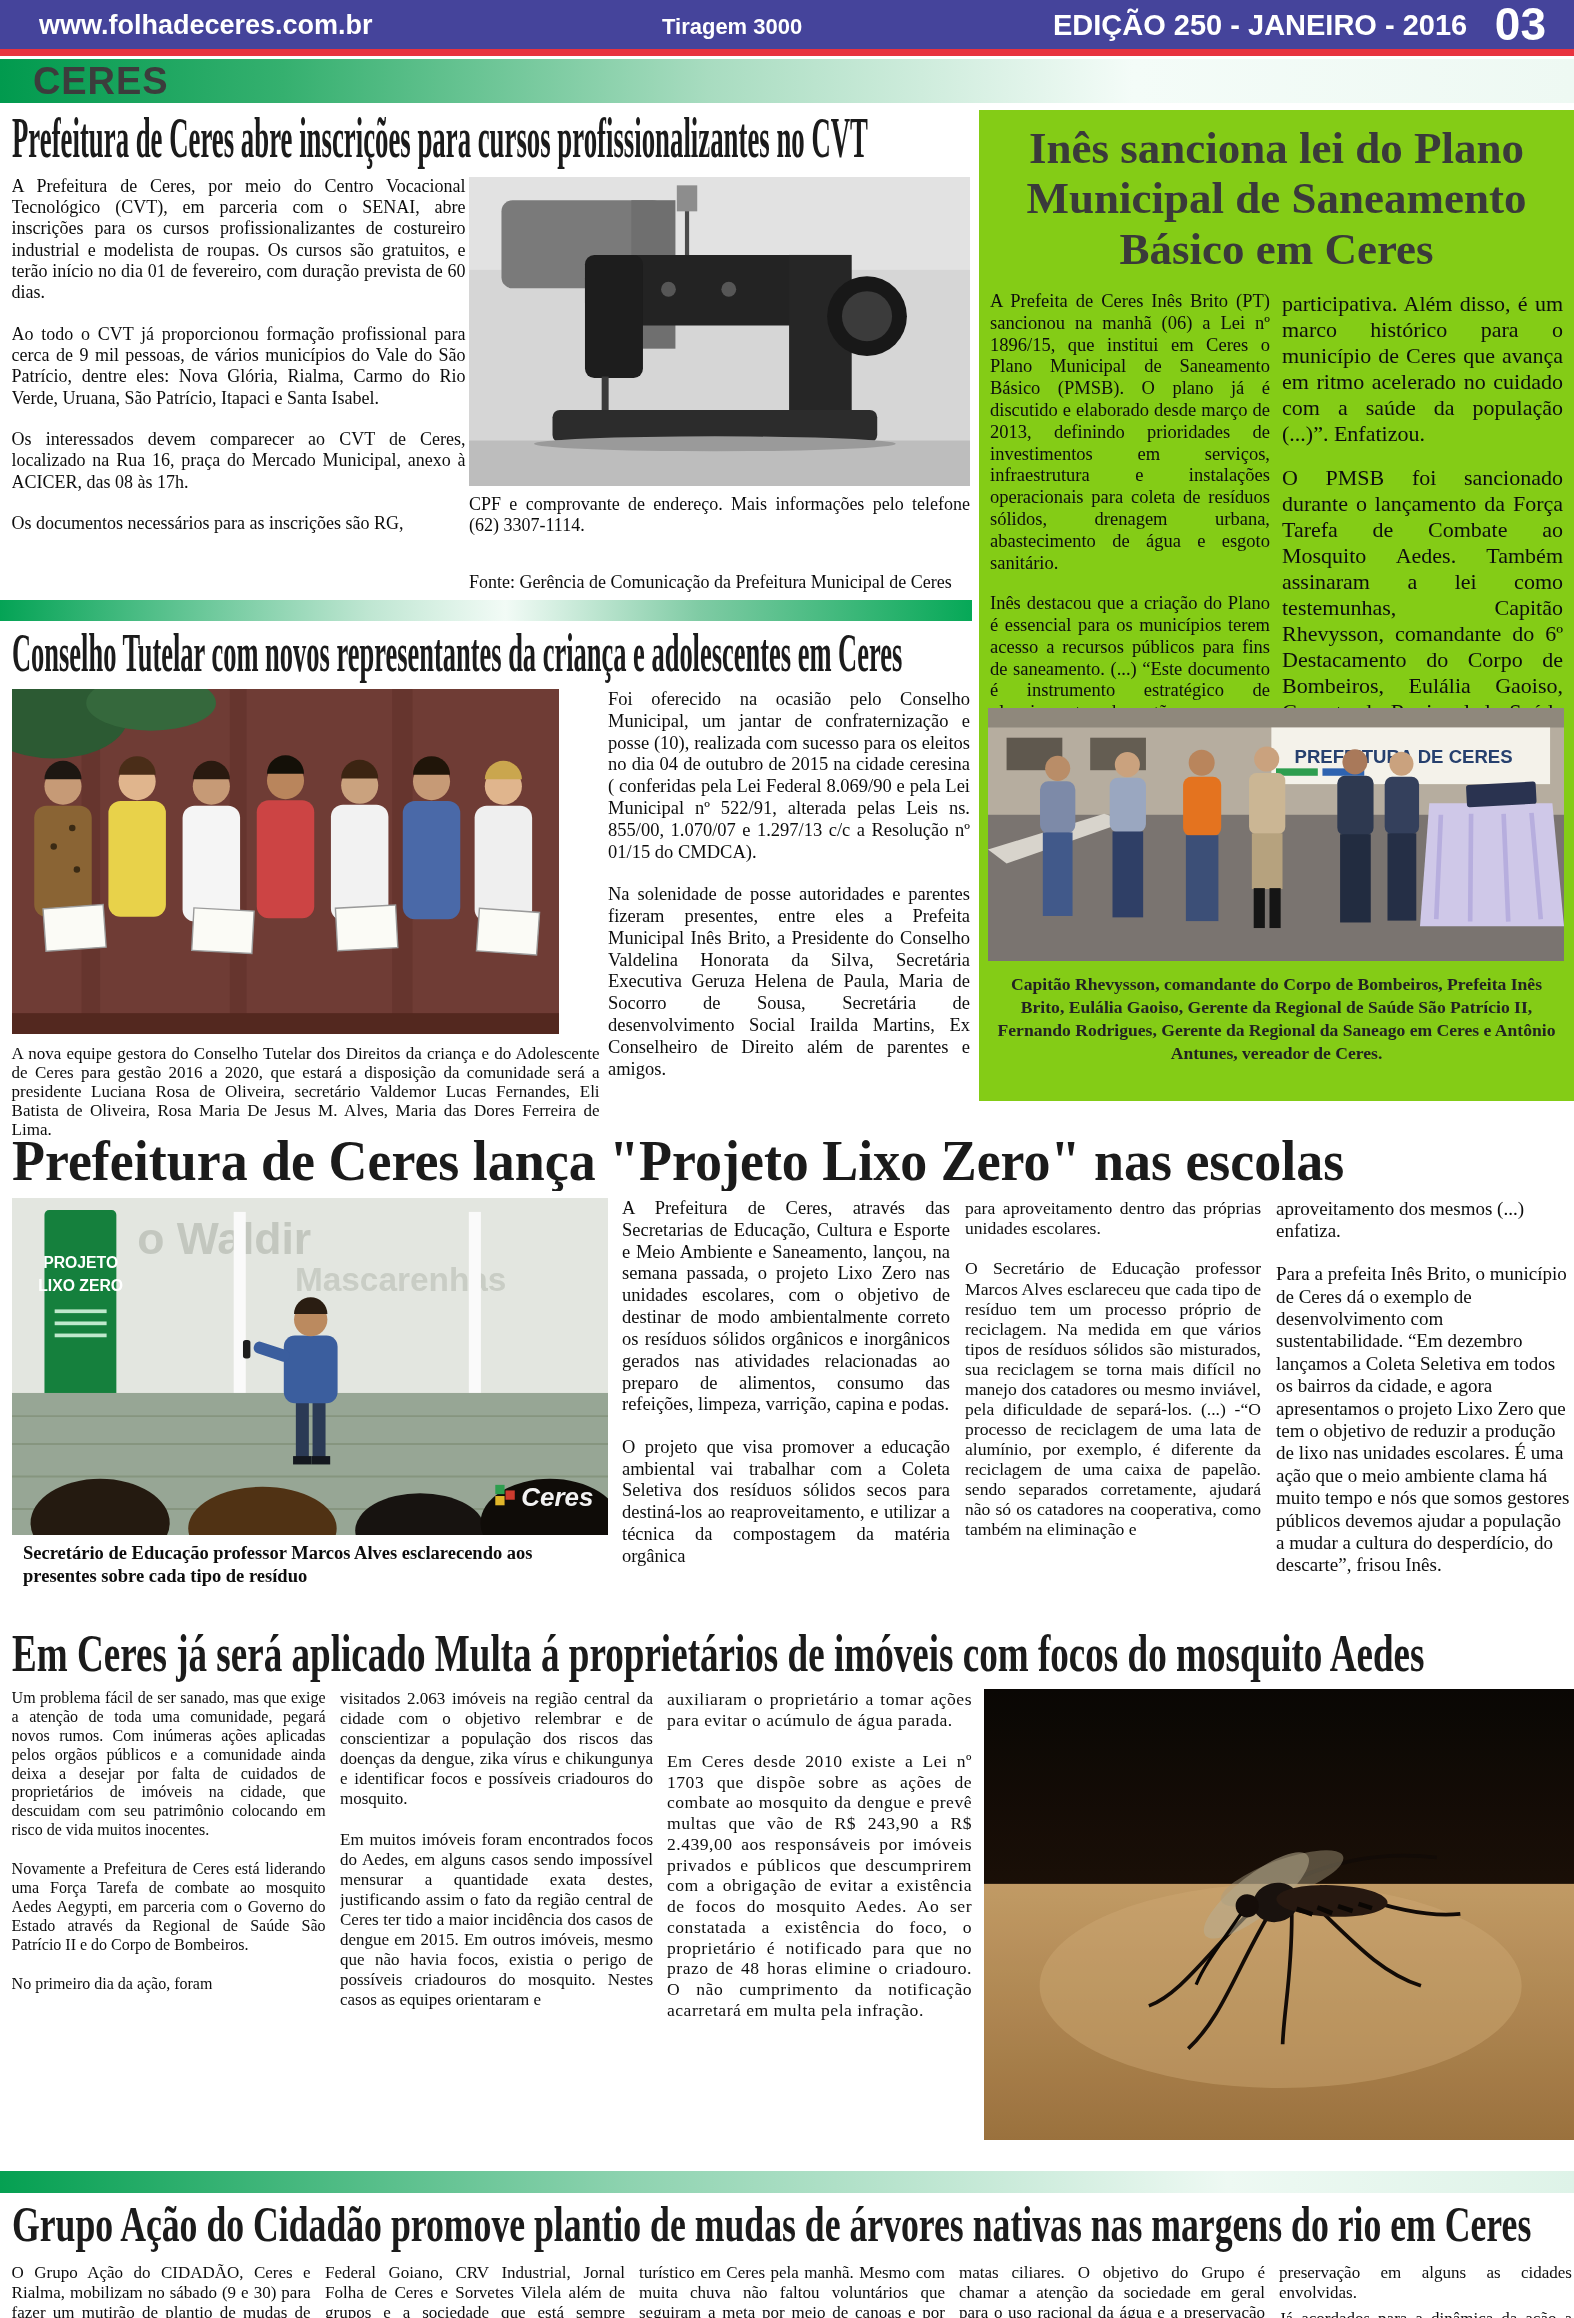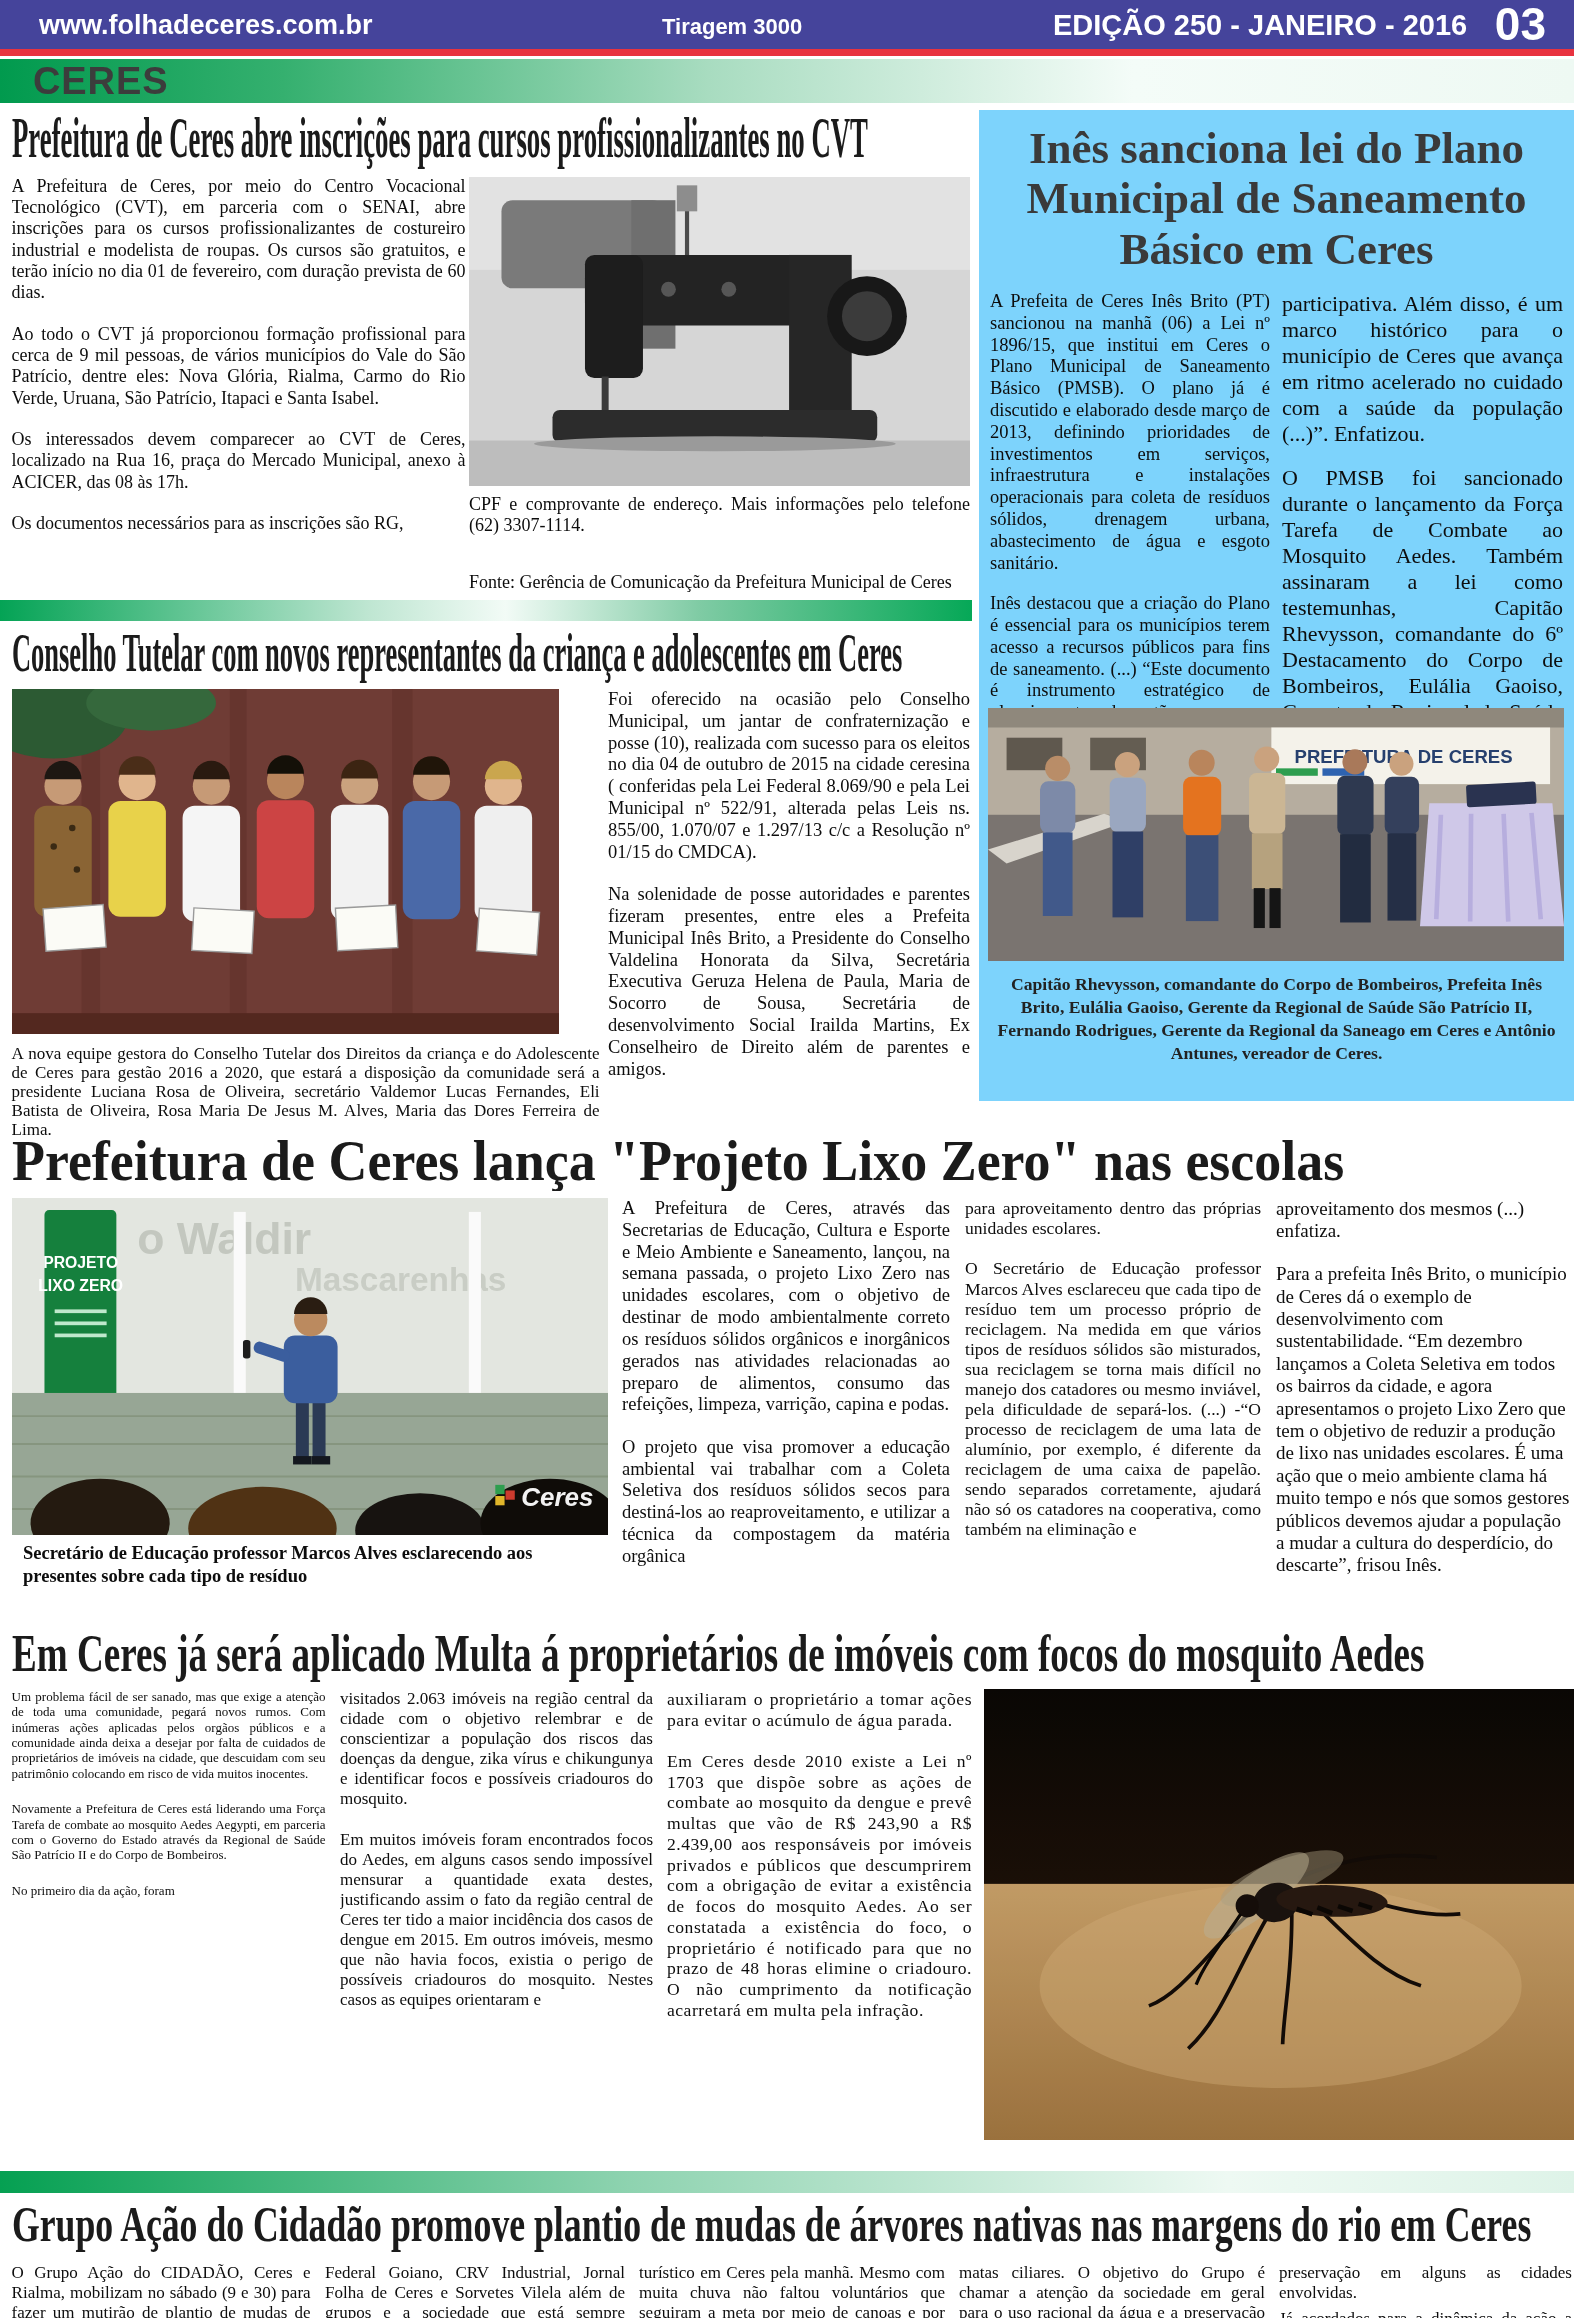--- a/index.html
+++ b/index.html
@@ -14,21 +14,21 @@
   
   .hl{overflow:hidden;white-space:nowrap;}
   .hl .inner{display:inline-block;transform-origin:0 60%;font-weight:bold;color:#1b1b1b;line-height:1;}
   
   .bodytxt{font-size:18px;line-height:1.18;text-align:justify;}
   .bodytxt p{margin:0 0 20.4px 0;}
   .bodytxt p:last-child{margin-bottom:0;}
   .caption{font-weight:bold;}
   .divider1{background:linear-gradient(90deg,#04a355 0%,#bfe6d2 38%,#f2fbf6 52%,#7fcba4 72%,#06a857 100%);}
   .divider2{background:linear-gradient(90deg,#05a052 0%,#8ed3b0 40%,#eef9f3 78%,#def3e8 100%);}
-  .yellowbox{background:#7dd3fc;}
+  .yellowbox{background:#84cc16;}
   .yellowbox .bodytxt p{margin-bottom:18.5px;}
 </style>
 </head>
 <body>
 
 <div class="page">
 
   <div class="abs topbar" style="left:0;top:0;width:1574px;height:49px;">
     <span class="abs" style="left:39px;top:10.2px;font-size:27px;">www.folhadeceres.com.br</span>
     <span class="abs" style="left:662px;top:14px;font-size:22px;">Tiragem 3000</span>
@@ -240,21 +240,21 @@
     <p>O Secretário de Educação professor Marcos Alves esclareceu que cada tipo de resíduo tem um processo próprio de reciclagem. Na medida em que vários tipos de resíduos sólidos são misturados, sua reciclagem se torna mais difícil no manejo dos catadores ou mesmo inviável, pela dificuldade de separá-los. (...) -“O processo de reciclagem de uma lata de alumínio, por exemplo, é diferente da reciclagem de uma caixa de papelão.  sendo separados corretamente, ajudará não só os catadores na cooperativa, como também na eliminação e</p>
   </div>
   <div class="abs bodytxt" style="left:1276px;top:1198px;width:297px;height:423px;font-size:19px;line-height:1.18;text-align:left;overflow:hidden;">
     <p>aproveitamento dos mesmos (...) enfatiza.</p>
     <p>Para a prefeita Inês Brito, o município de Ceres dá o exemplo de desenvolvimento com sustentabilidade. “Em dezembro lançamos a Coleta Seletiva em todos os bairros da cidade, e agora apresentamos o projeto Lixo Zero que tem o objetivo de reduzir a produção de lixo nas unidades escolares. É uma ação que o meio ambiente clama há muito tempo e nós que somos gestores públicos devemos ajudar a população a mudar a cultura do desperdício, do descarte”, frisou Inês.</p>
   </div>
 
   <div class="abs hl" style="left:11.6px;top:1627px;width:1551px;height:55px;">
     <span class="inner" style="font-size:53px;transform:scaleX(0.70);">Em Ceres já será aplicado Multa á proprietários de imóveis com focos do mosquito Aedes</span>
   </div>
-  <div class="abs bodytxt" style="left:11.6px;top:1689px;width:314px;height:451px;font-size:13px;overflow:hidden;">
+  <div class="abs bodytxt" style="left:11.6px;top:1689px;width:314px;height:451px;font-size:16px;overflow:hidden;">
     <p>Um problema fácil de ser sanado, mas que exige a atenção de toda uma comunidade, pegará novos rumos. Com inúmeras ações aplicadas pelos orgãos públicos e a comunidade ainda deixa a desejar por falta de cuidados de proprietários de imóveis na cidade, que descuidam com seu patrimônio colocando em risco de vida muitos inocentes.</p>
     <p>Novamente a Prefeitura de Ceres está liderando uma Força Tarefa de combate ao mosquito Aedes Aegypti, em parceria com o Governo do Estado através da Regional de Saúde São Patrício II e do Corpo de Bombeiros.</p>
     <p>No primeiro dia da ação, foram</p>
   </div>
   <div class="abs bodytxt" style="left:340px;top:1689px;width:313px;height:451px;font-size:17px;overflow:hidden;">
     <p>visitados 2.063 imóveis na região central da cidade com o objetivo relembrar e de conscientizar a população dos riscos das doenças da dengue, zika vírus e chikungunya e identificar focos e possíveis criadouros do mosquito.</p>
     <p>Em muitos imóveis foram encontrados focos do Aedes, em alguns casos sendo impossível mensurar a quantidade exata destes, justificando assim o fato da região central de Ceres ter tido a maior incidência dos casos de dengue em 2015. Em outros imóveis, mesmo que não havia focos, existia o perigo de possíveis criadouros do mosquito. Nestes casos as equipes orientaram e</p>
   </div>
   <div class="abs bodytxt" style="left:667px;top:1689px;width:305px;height:451px;font-size:17.6px;letter-spacing:0.5px;overflow:hidden;">
     <p>auxiliaram o proprietário a tomar ações para evitar o acúmulo de água parada.</p>

